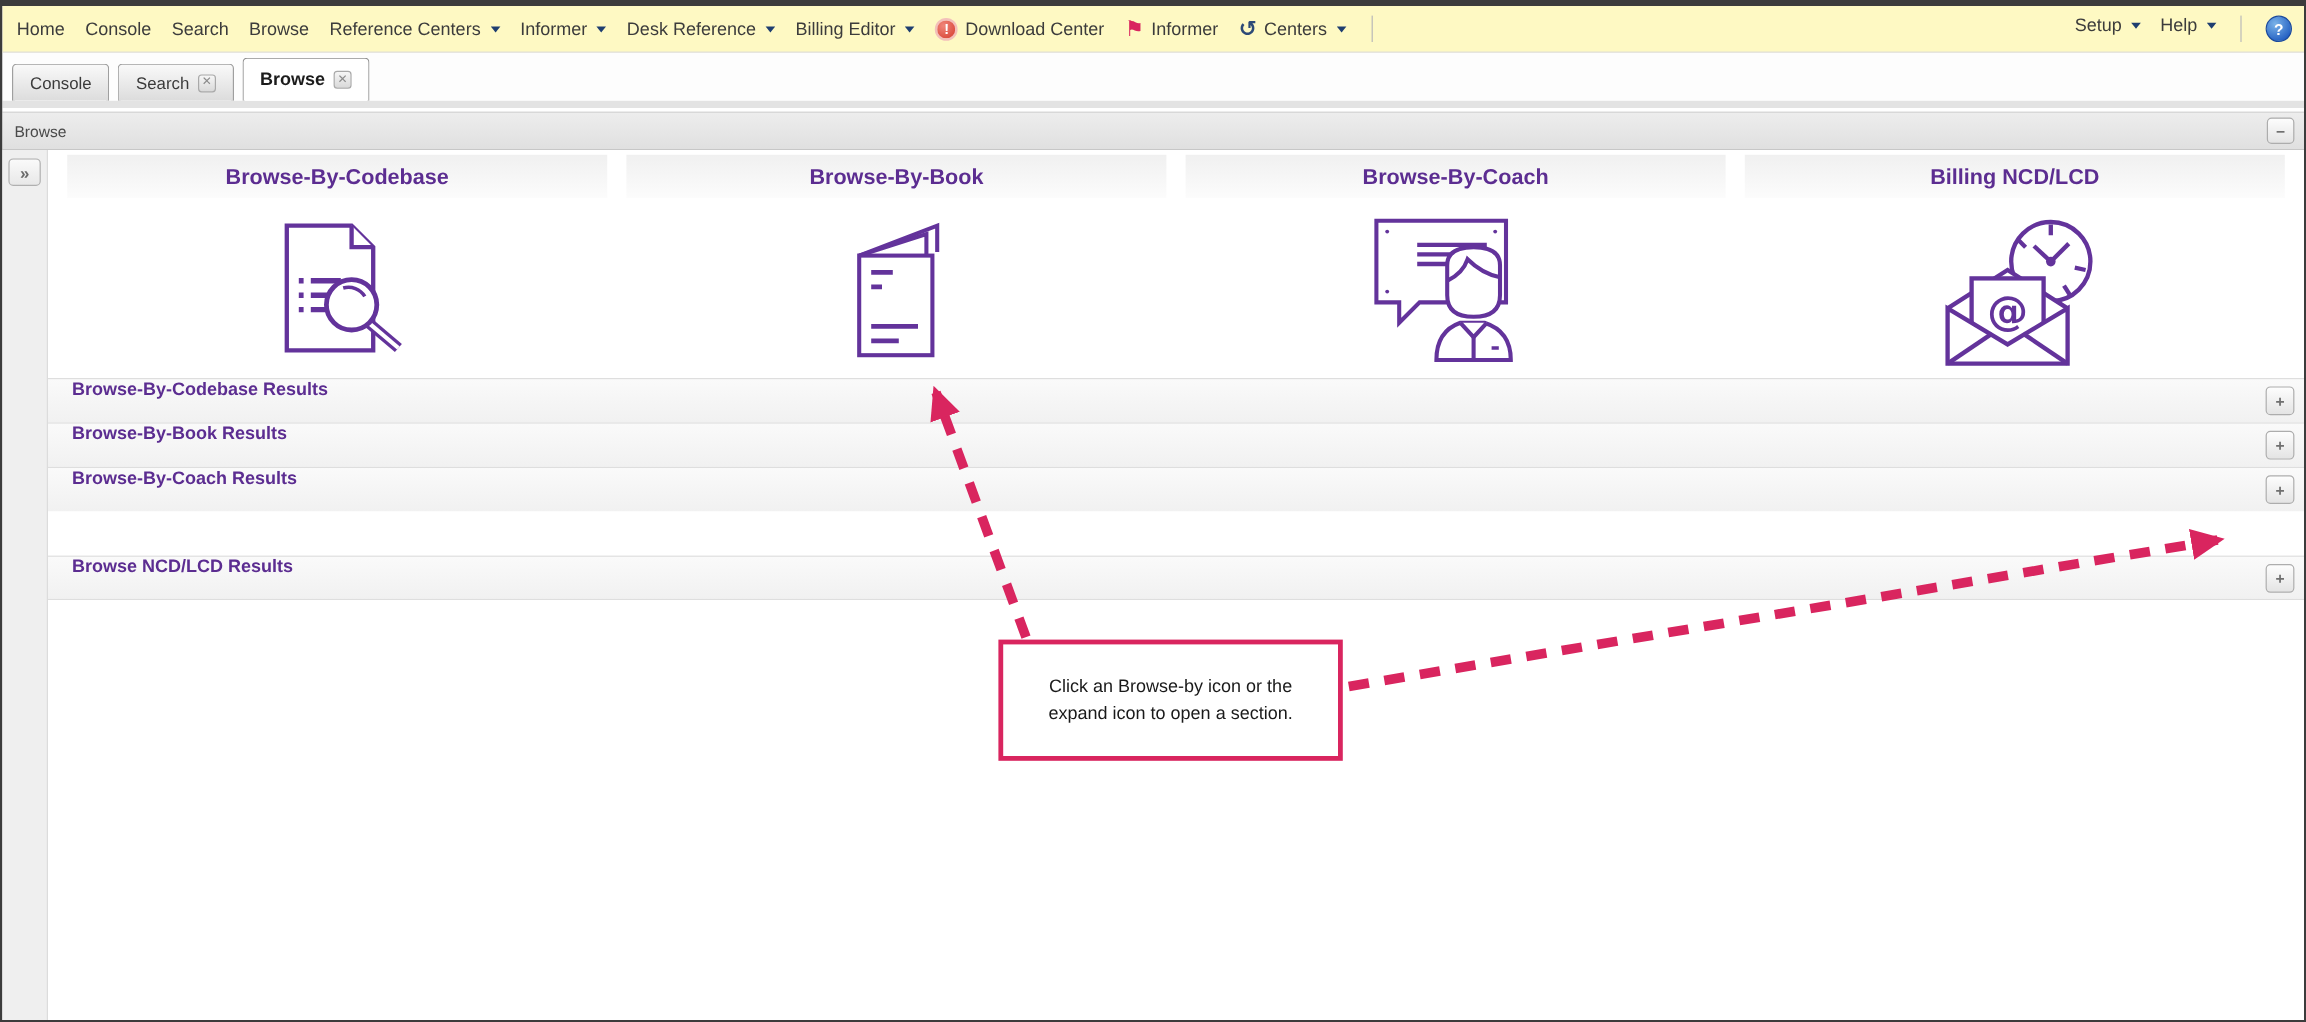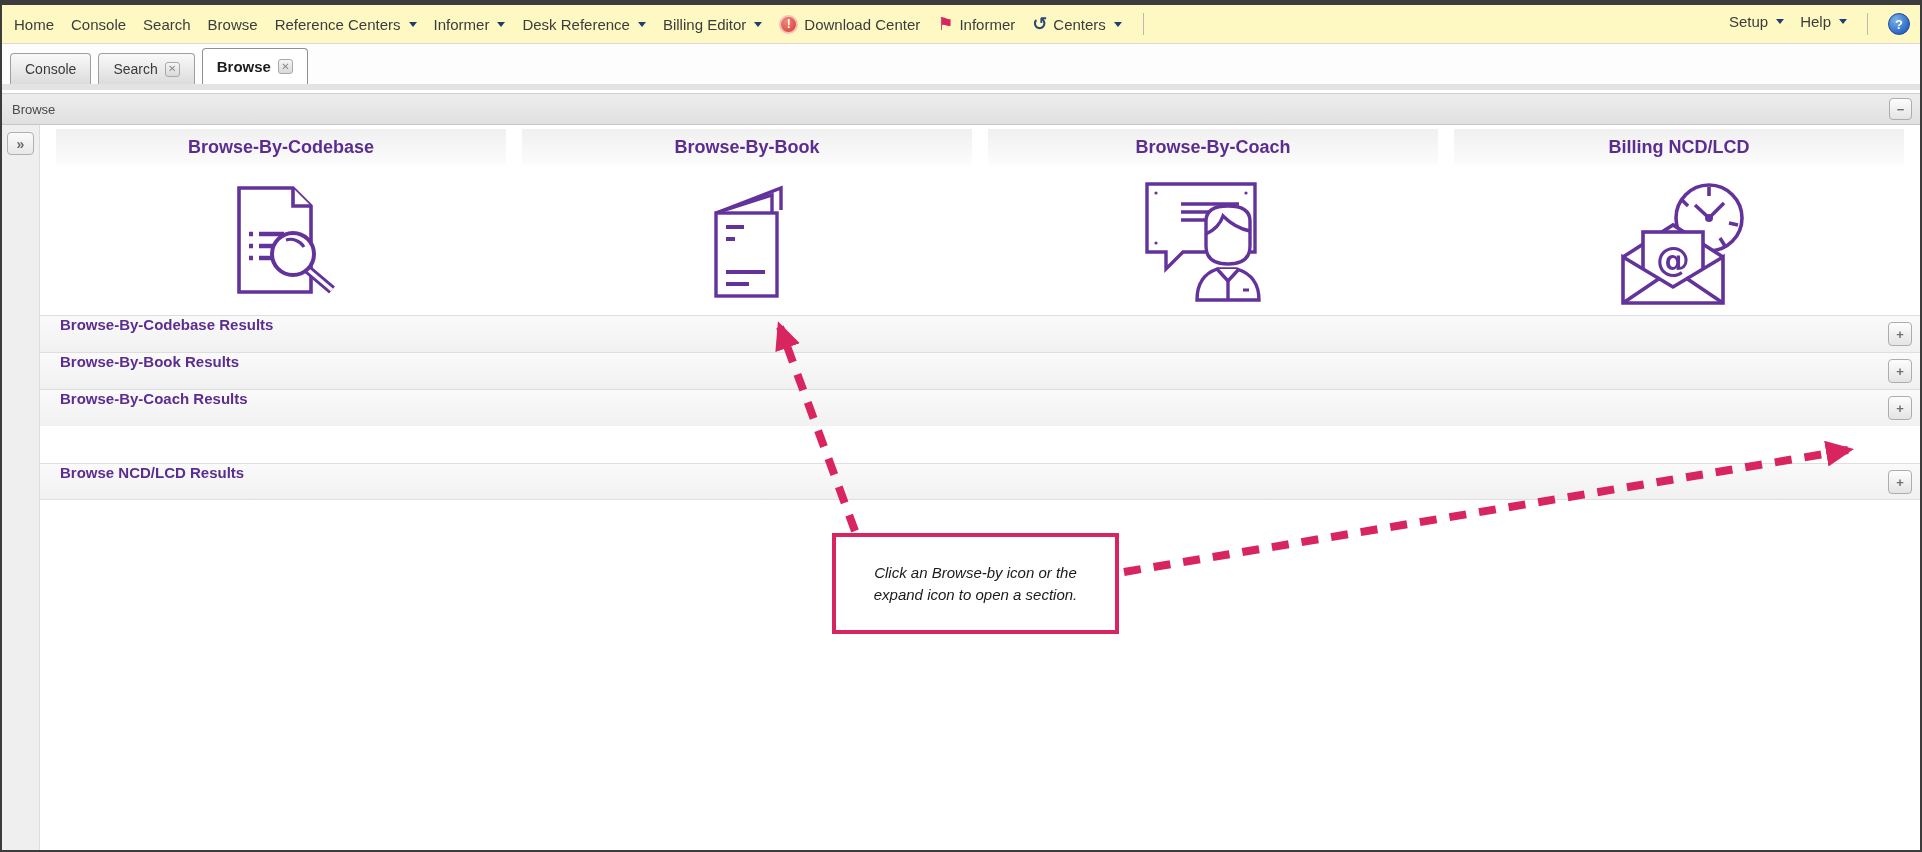--- a/index.html
+++ b/index.html
@@ -117,21 +117,21 @@
   .result-row:last-child { border-bottom:1px solid #dedede;margin-top:37px; }
   .result-label { font-size:15px; font-weight:bold; color:#5c2d91; cursor:pointer; }
   .row-expand { position:absolute; right:8px; top:6px; width:24px; height:24px; }
 
   
   .overlay-svg { position:absolute; left:0; top:0; z-index:5; pointer-events:none; }
   .annotation {
     position:absolute; left:792px; top:408px; width:287px; height:101px;
     border:4px solid #d9255f; background:#fff; z-index:6;
     display:flex; align-items:center; justify-content:center; text-align:center;
-    font-size:15px; color:#1a1a1a; padding:10px 18px; line-height:1.45;font-style:italic;
+    font-size:15px; color:#1a1a1a; padding:10px 18px; line-height:1.45;
   }
 </style>
 </head>
 <body>
 
 <div class="window">
 
   <div class="menubar">
     <div class="left">
       <span class="menu-item">

